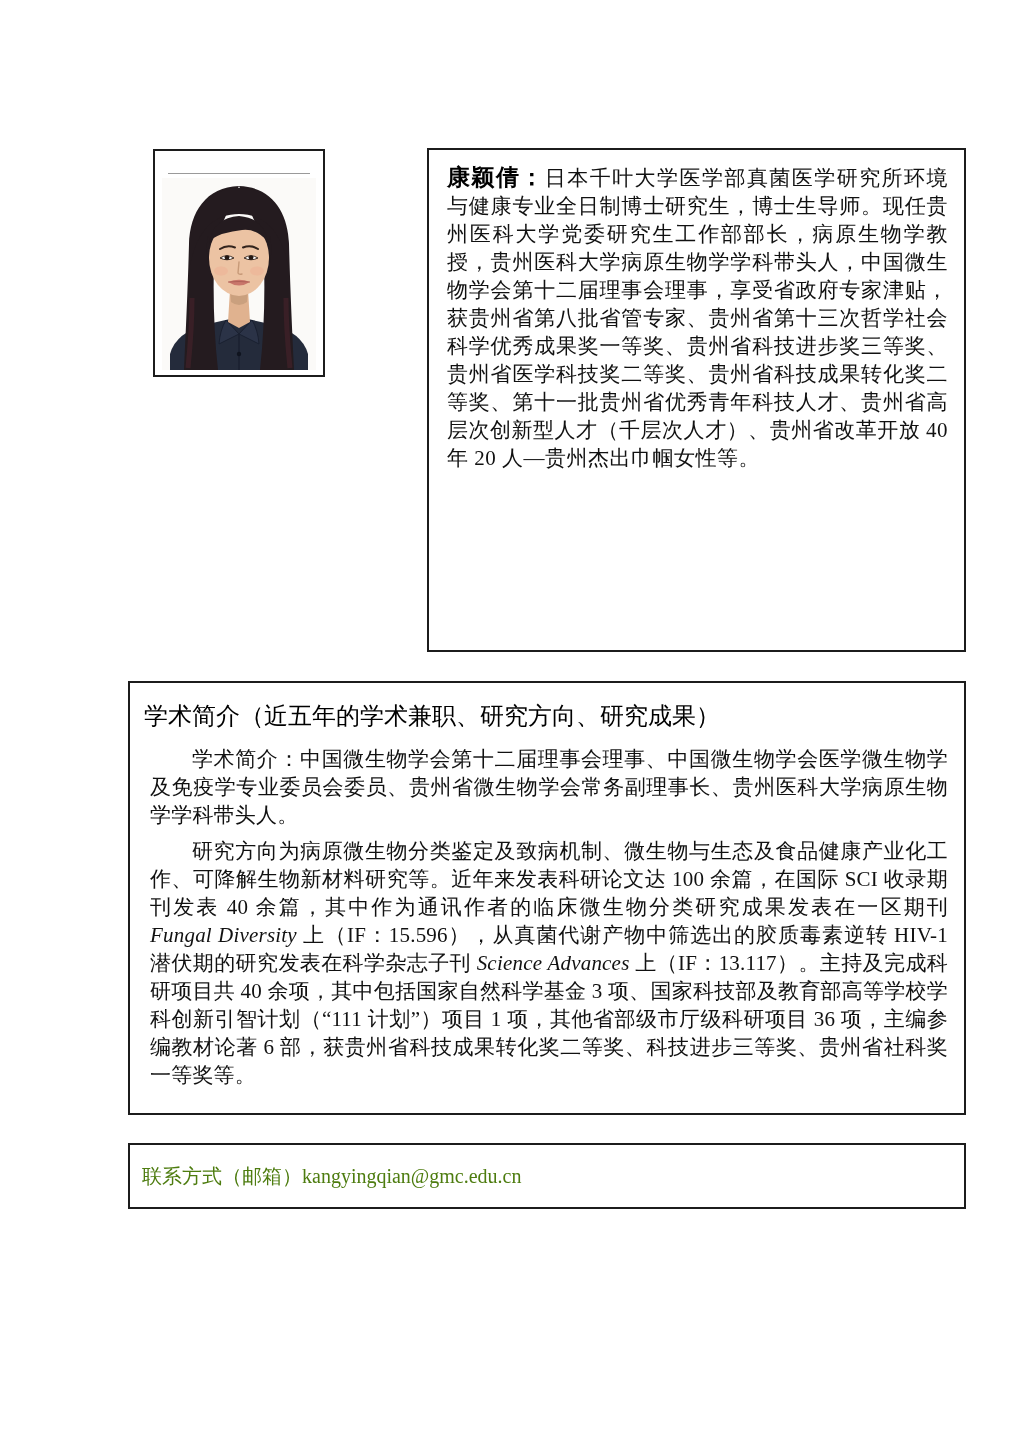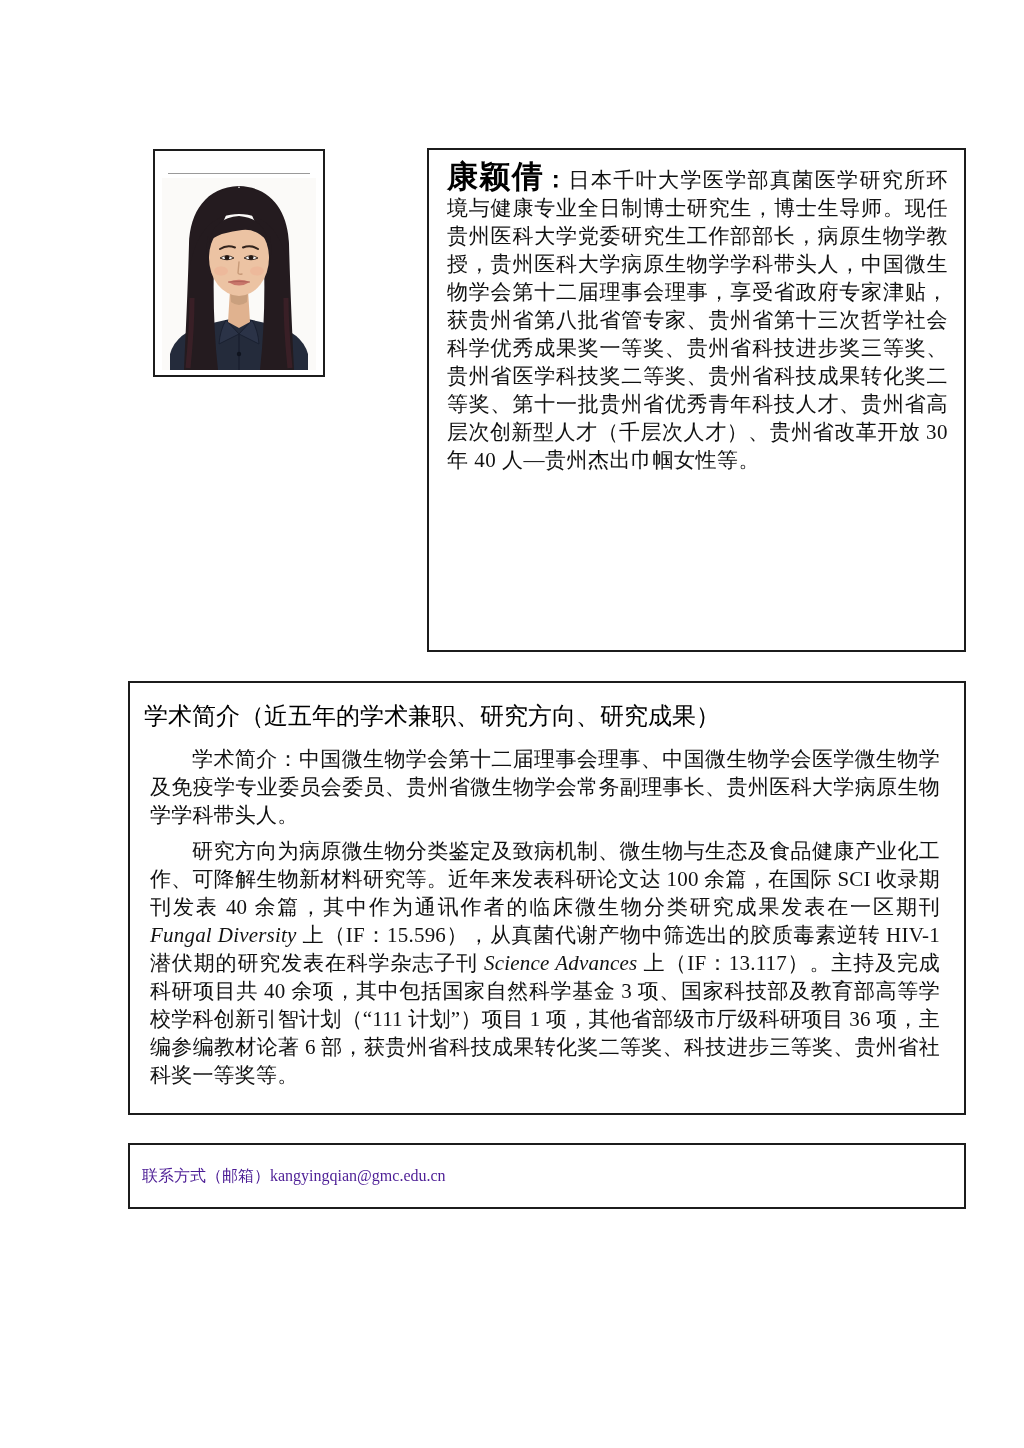--- a/index.html
+++ b/index.html
@@ -36,45 +36,45 @@
   }
   .bio-box{left:427px;top:148px;width:539px;height:504px;padding:13px 16px 0 18px;}
   .bio-text{
     margin:0;
     font-size:21px;line-height:28px;
     text-align:justify;text-justify:inter-ideograph;
     letter-spacing:0.5px;
   }
   .bio-name{
     font-family:"Liberation Sans","DejaVu Sans",sans-serif;
-    font-weight:700;font-size:31px;color:#000;
+    font-weight:700;font-size:23px;color:#000;
   }
   .bio-name-sep{
     font-family:"Liberation Sans","DejaVu Sans",sans-serif;
     font-weight:700;font-size:23px;color:#000;
   }
-  .academic-box{left:128px;top:681px;width:838px;height:434px;padding:14px 16px 0 12px;}
+  .academic-box{left:128px;top:681px;width:838px;height:434px;padding:14px 8px 0 12px;}
   .academic-heading{
     margin:4px 0 14px 2px;
     font-size:24px;font-weight:400;line-height:30px;color:#000;
   }
   .para{
     margin:8px;
     font-size:21px;line-height:28px;
     text-align:justify;text-justify:inter-ideograph;
     text-indent:2em;
     letter-spacing:0.2px;
   }
   .para em{font-style:italic;}
   .contact-box{
     left:128px;top:1143px;width:838px;height:66px;
     display:flex;align-items:center;
     padding:0 12px;
   }
-  .contact-line{margin:0;font-size:16px;line-height:30px;color:#4c1d95;}
+  .contact-line{margin:0;font-size:20px;line-height:30px;color:#4d7c0f;}
   .contact-email{font-family:"Liberation Serif","DejaVu Serif",serif;}
 </style>
 </head>
 <body>
 
 <div class="page">
 
   <div class="photo-frame">
     <div class="photo-topline"></div>
     <svg viewBox="0 0 154 192" aria-hidden="true">
@@ -116,21 +116,21 @@
       <circle cx="89" cy="79.6" r="2.4" fill="#241712"></circle>
 
       <path d="M77,84 L76,95 Q77,97 80,96" stroke="#c79a78" stroke-width="1.4" fill="none" stroke-linecap="round"></path>
 
       <path d="M66,104 Q77,99.5 88,104 Q77,111 66,104 Z" fill="#c9766b"></path>
       <path d="M66,104 Q77,103 88,104" stroke="#a85b52" stroke-width="0.8" fill="none"></path>
     </svg>
   </div>
 
   <div class="box bio-box">
-    <p class="bio-text"><span class="bio-name">康颖倩</span><span class="bio-name-sep">：</span><span>日本千叶大学医学部真菌医学研究所环境与健康专业全日制博士研究生，博士生导师。现任贵州医科大学党委研究生工作部部长，病原生物学教授，贵州医科大学病原生物学学科带头人，中国微生物学会第十二届理事会理事，享受省政府专家津贴，获贵州省第八批省管专家、贵州省第十三次哲学社会科学优秀成果奖一等奖、贵州省科技进步奖三等奖、贵州省医学科技奖二等奖、贵州省科技成果转化奖二等奖、第十一批贵州省优秀青年科技人才、贵州省高层次创新型人才（千层次人才）、贵州省改革开放 30 年 40 人—贵州杰出巾帼女性等。</span></p>
+    <p class="bio-text"><span class="bio-name">康颖倩</span><span class="bio-name-sep">：</span><span>日本千叶大学医学部真菌医学研究所环境与健康专业全日制博士研究生，博士生导师。现任贵州医科大学党委研究生工作部部长，病原生物学教授，贵州医科大学病原生物学学科带头人，中国微生物学会第十二届理事会理事，享受省政府专家津贴，获贵州省第八批省管专家、贵州省第十三次哲学社会科学优秀成果奖一等奖、贵州省科技进步奖三等奖、贵州省医学科技奖二等奖、贵州省科技成果转化奖二等奖、第十一批贵州省优秀青年科技人才、贵州省高层次创新型人才（千层次人才）、贵州省改革开放 40 年 20 人—贵州杰出巾帼女性等。</span></p>
   </div>
 
   <div class="box academic-box">
     <h2 class="academic-heading">学术简介（近五年的学术兼职、研究方向、研究成果）</h2>
     <p class="para">学术简介：中国微生物学会第十二届理事会理事、中国微生物学会医学微生物学及免疫学专业委员会委员、贵州省微生物学会常务副理事长、贵州医科大学病原生物学学科带头人。</p>
     <p class="para"><span>研究方向为病原微生物分类鉴定及致病机制、微生物与生态及食品健康产业化工作、可降解生物新材料研究等。近年来发表科研论文达 100 余篇，在国际 SCI 收录期刊发表 40 余篇，其中作为通讯作者的临床微生物分类研究成果发表在一区期刊 </span><em>Fungal Diversity</em><span> 上（IF：15.596），从真菌代谢产物中筛选出的胶质毒素逆转 HIV-1 潜伏期的研究发表在科学杂志子刊 </span><em>Science Advances</em><span> 上（IF：13.117）。主持及完成科研项目共 40 余项，其中包括国家自然科学基金 3 项、国家科技部及教育部高等学校学科创新引智计划（“111 计划”）项目 1 项，其他省部级市厅级科研项目 36 项，主编参编教材论著 6 部，获贵州省科技成果转化奖二等奖、科技进步三等奖、贵州省社科奖一等奖等。</span></p>
   </div>
 
   <div class="box contact-box">
     <p class="contact-line"><span>联系方式（邮箱）</span><span class="contact-email">kangyingqian@gmc.edu.cn</span></p>

